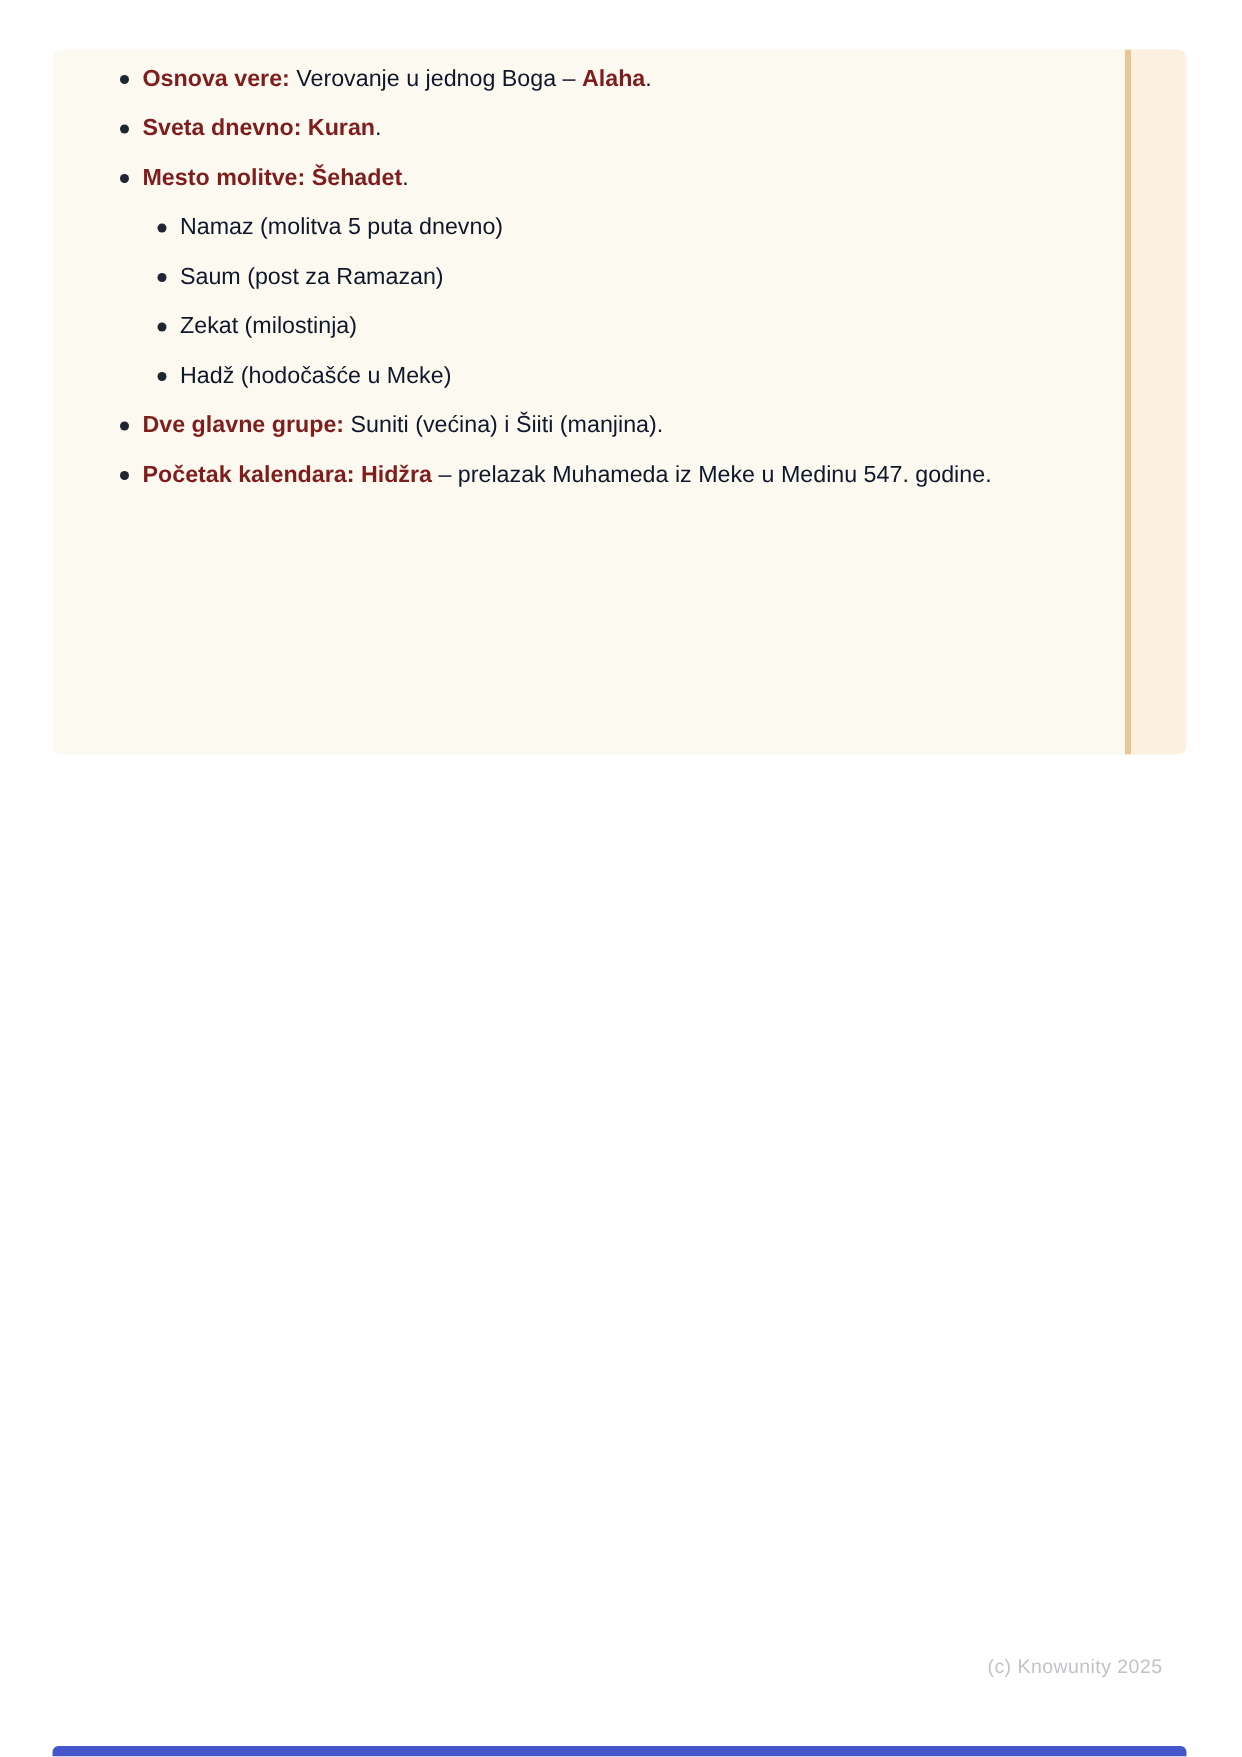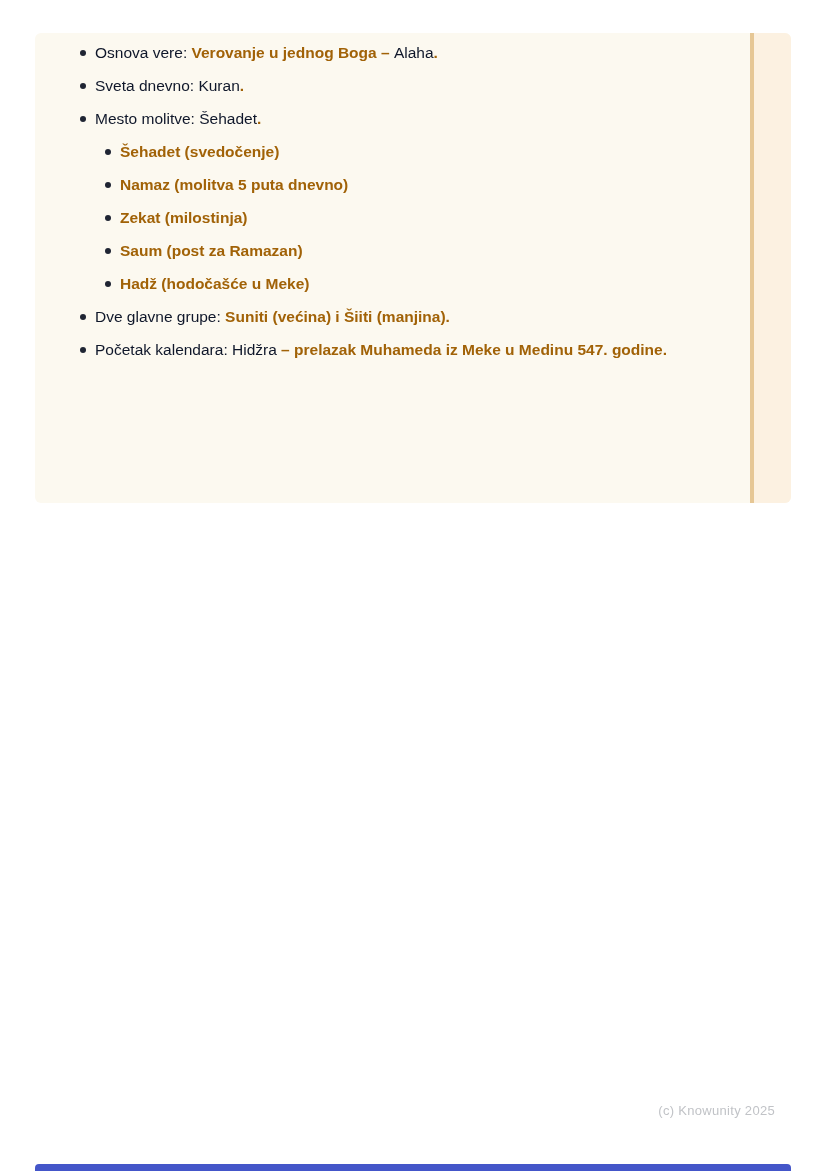--- a/index.html
+++ b/index.html
@@ -29,22 +29,22 @@
     position: relative;
     padding: 5px 105px 0 60px;
     color: #1f2533;
     font-size: 15.5px;
   }
   .li {
     position: relative;
     line-height: 30px;
     margin-bottom: 3px;
   }
-  .li strong { font-weight: 400; color: #0f172a; margin-top: 24px; }
-  .li .reg { font-weight: 700; color: #a16207; }
+  .li strong { font-weight: 700; color: #7f1d1d; margin-top: 24px; }
+  .li .reg { font-weight: 400; color: #0f172a; }
   .level-2 { margin-left: 25px; }
   .bullet {
     position: absolute;
     left: -15px; top: 12px;
     width: 6px; height: 6px;
     border-radius: 50%;
     background: #1f2533;
   }
   .footer {
     position: absolute;
@@ -63,24 +63,23 @@
 </style>
 </head>
 <body>
 
 <div class="card">
   <div class="accent-panel"></div>
   <div class="list" id="notes-list">
       <div class="li level-1"><span class="bullet"></span><span class="li-text"><strong>Osnova vere:</strong><span class="reg"> Verovanje u jednog Boga – </span><strong>Alaha</strong><span class="reg">.</span></span></div>
       <div class="li level-1"><span class="bullet"></span><span class="li-text"><strong>Sveta dnevno: Kuran</strong><span class="reg">.</span></span></div>
       <div class="li level-1"><span class="bullet"></span><span class="li-text"><strong>Mesto molitve: Šehadet</strong><span class="reg">.</span></span></div>
-      <div class="li level-2"><span class="bullet"></span><span class="li-text"><span class="reg">Šehadet (svedočenje)</span></span></div>
       <div class="li level-2"><span class="bullet"></span><span class="li-text"><span class="reg">Namaz (molitva 5 puta dnevno)</span></span></div>
+      <div class="li level-2"><span class="bullet"></span><span class="li-text"><span class="reg">Saum (post za Ramazan)</span></span></div>
       <div class="li level-2"><span class="bullet"></span><span class="li-text"><span class="reg">Zekat (milostinja)</span></span></div>
-      <div class="li level-2"><span class="bullet"></span><span class="li-text"><span class="reg">Saum (post za Ramazan)</span></span></div>
       <div class="li level-2"><span class="bullet"></span><span class="li-text"><span class="reg">Hadž (hodočašće u Meke)</span></span></div>
       <div class="li level-1"><span class="bullet"></span><span class="li-text"><strong>Dve glavne grupe:</strong><span class="reg"> Suniti (većina) i Šiiti (manjina).</span></span></div>
       <div class="li level-1"><span class="bullet"></span><span class="li-text"><strong>Početak kalendara: Hidžra</strong><span class="reg"> – prelazak Muhameda iz Meke u Medinu 547. godine.</span></span></div>
     </div>
 </div>
 
 <div class="footer">(c) Knowunity 2025</div>
 
 <div class="next-strip"></div>
 

